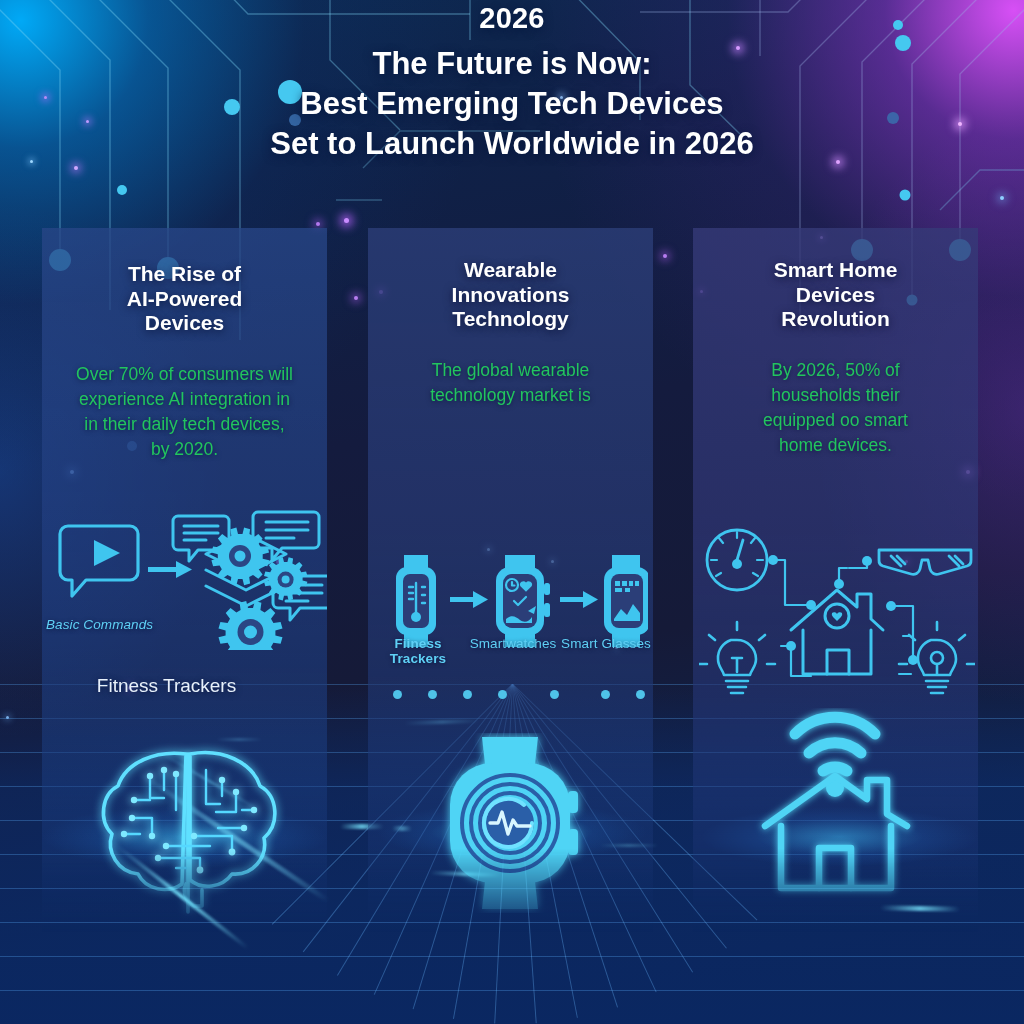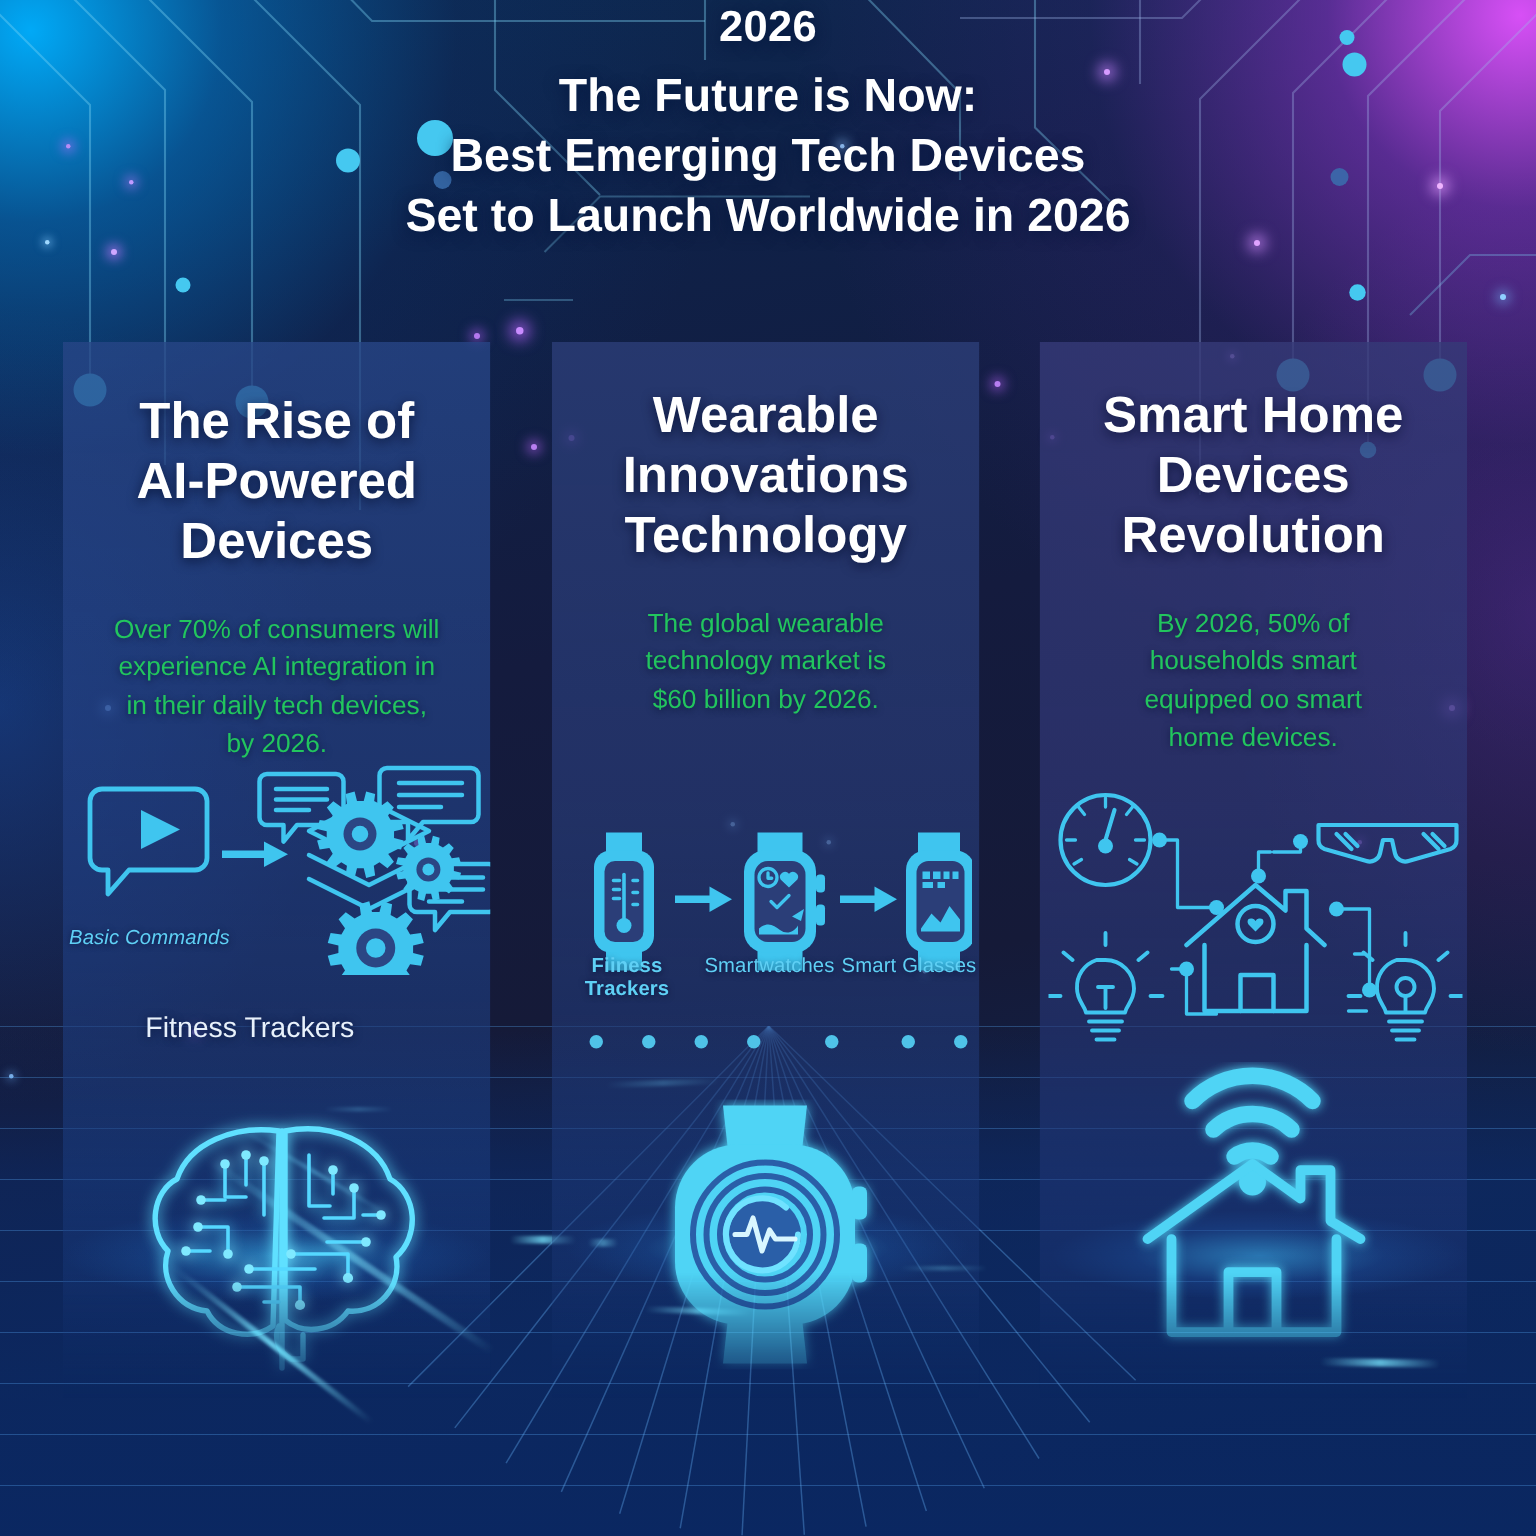--- a/index.html
+++ b/index.html
@@ -89,21 +89,21 @@
   .panel .pbg { position:absolute; inset:0; }
   .panel.p1 { left:42px; }
   .panel.p2 { left:368px; }
   .panel.p3 { left:693px; }
   .panel.p1 .pbg { background:linear-gradient(180deg, rgba(40,70,135,0.78) 0%, rgba(33,62,128,0.72) 45%, rgba(28,62,130,0.55) 75%, rgba(25,60,130,0.18) 100%); }
   .panel.p2 .pbg { background:linear-gradient(180deg, rgba(44,62,120,0.80) 0%, rgba(38,57,115,0.74) 45%, rgba(30,58,122,0.55) 75%, rgba(26,58,124,0.18) 100%); }
   .panel.p3 .pbg { background:linear-gradient(180deg, rgba(54,58,120,0.80) 0%, rgba(46,54,116,0.74) 45%, rgba(34,56,122,0.55) 75%, rgba(28,56,124,0.18) 100%); }
 
   .p-title {
     position:relative; text-align:center; color:#ffffff;
-    font-size:34px; font-weight:bold; line-height:1.17;
+    font-size:21px; font-weight:bold; line-height:1.17;
     padding:34px 16px 0;
     text-shadow:0 2px 8px rgba(0,10,40,0.7);
   }
   .p-body {
     position:relative; text-align:center; color:#22c55e;
     font-size:17.5px; line-height:1.44; padding:26px 26px 0;
     text-shadow:0 1px 5px rgba(0,10,40,0.6);
   }
   .p2 .p-title { padding-top:30px; }
   .p3 .p-title { padding-top:30px; }
@@ -252,21 +252,21 @@
     <div class="p-title">
       <div>The Rise of</div>
       <div>AI-Powered</div>
       <div>Devices</div>
     </div>
 
     <div class="p-body">
       <div>Over 70% of consumers will</div>
       <div>experience AI integration in</div>
       <div>in their daily tech devices,</div>
-      <div>by 2026.</div>
+      <div>by 2020.</div>
     </div>
 
     <svg class="svg-abs" style="left:8px; top:282px;" width="280" height="140" viewBox="0 0 280 140">
       <g fill="none" stroke="#3fc5ef" stroke-width="3.2" stroke-linejoin="round" stroke-linecap="round">
         <path d="M 18 16 h 62 a 8 8 0 0 1 8 8 v 38 a 8 8 0 0 1 -8 8 h -44 l -14 16 v -16 h -4 a 8 8 0 0 1 -8 -8 v -38 a 8 8 0 0 1 8 -8 z"></path>
       </g>
       <path d="M 44 30 L 70 43 L 44 56 Z" fill="#3fc5ef"></path>
 
       <g>
         <rect x="98" y="57" width="32" height="5" fill="#3fc5ef"></rect>
@@ -376,21 +376,20 @@
 
     <div class="p-title">
       <div>Wearable</div>
       <div>Innovations</div>
       <div>Technology</div>
     </div>
 
     <div class="p-body">
       <div>The global wearable</div>
       <div>technology market is</div>
-      <div>$60 billion by 2026.</div>
     </div>
 
     <svg class="svg-abs" style="left:6px; top:325px;" width="274" height="96" viewBox="0 0 274 96">
       <g fill="#3fc5ef">
         <path d="M 30 2 h 24 v 14 h -24 z"></path>
         <path d="M 30 80 h 24 v 14 h -24 z"></path>
         <rect x="22" y="14" width="40" height="68" rx="11"></rect>
       </g>
       <rect x="29" y="21" width="26" height="54" rx="7" fill="#2b3e78"></rect>
       <g stroke="#3fc5ef" stroke-width="2.4" stroke-linecap="round" fill="none">
@@ -498,21 +497,21 @@
     <div class="pbg"></div>
 
     <div class="p-title">
       <div>Smart Home</div>
       <div>Devices</div>
       <div>Revolution</div>
     </div>
 
     <div class="p-body">
       <div>By 2026, 50% of</div>
-      <div>households smart</div>
+      <div>households their</div>
       <div>equipped oo smart</div>
       <div>home devices.</div>
     </div>
 
     <svg class="svg-abs" style="left:6px; top:290px;" width="276" height="200" viewBox="0 0 276 200">
       <g fill="none" stroke="#3fc5ef" stroke-width="2.2" stroke-linecap="round" stroke-linejoin="round">
         <path d="M 73 42 L 86 42 L 86 87 L 112 87"></path>
         <path d="M 150 50 L 168 50 L 168 43"></path>
         <path d="M 148 50 L 140 50 L 140 66"></path>
         <path d="M 192 88 L 214 88 L 214 142"></path>

